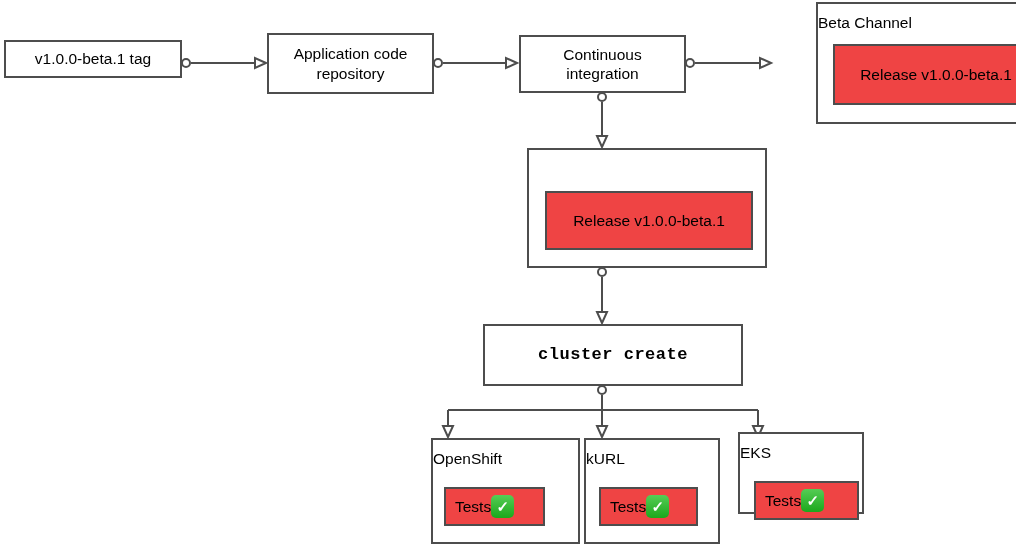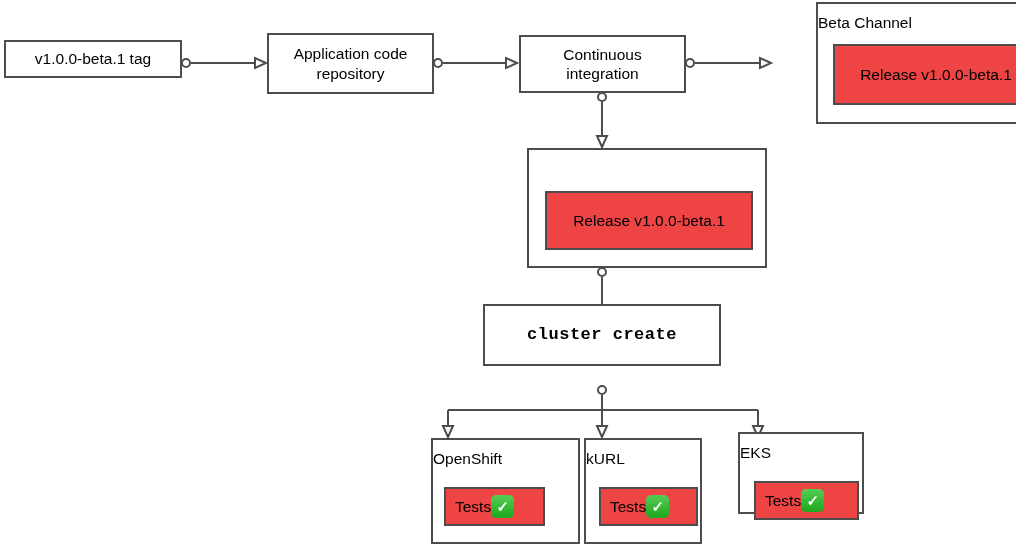--- a/index.html
+++ b/index.html
@@ -105,33 +105,33 @@
       <span>Release v1.0.0-beta.1</span>
     </div>
   </div>
 
   <div class="group" style="left:483px;top:148px;width:240px;height:120px">
     <div class="inner" style="left:16px;top:41px;width:208px;height:59px">
       <span>Release v1.0.0-beta.1</span>
     </div>
   </div>
 
-  <div class="box" style="left:483px;top:304px;width:238px;height:62px">
+  <div class="box" style="left:483px;top:324px;width:260px;height:62px">
     <span class="mono">cluster create</span>
   </div>
 
   <div class="group" style="left:387px;top:438px;width:149px;height:106px">
     <div class="group-title">OpenShift</div>
     <div class="inner tests-inner" style="left:11px;top:47px;width:101px;height:39px">
       <span>Tests</span>
       <span class="check">✓</span>
     </div>
   </div>
 
-  <div class="group" style="left:540px;top:438px;width:118px;height:106px">
+  <div class="group" style="left:540px;top:438px;width:136px;height:106px">
     <div class="group-title">kURL</div>
     <div class="inner tests-inner" style="left:13px;top:47px;width:99px;height:39px">
       <span>Tests</span>
       <span class="check">✓</span>
     </div>
   </div>
 
   <div class="group" style="left:694px;top:432px;width:126px;height:82px">
     <div class="group-title">EKS</div>
     <div class="inner tests-inner" style="left:14px;top:47px;width:105px;height:39px">

